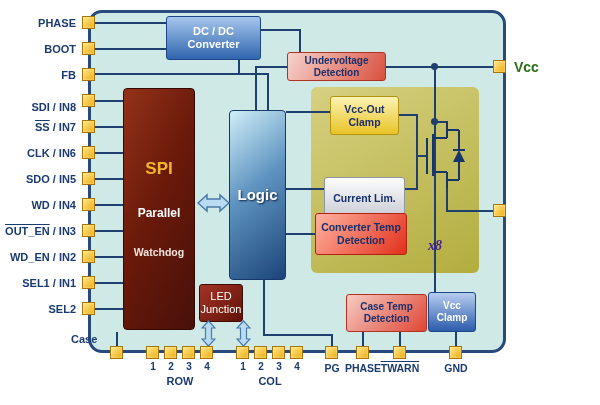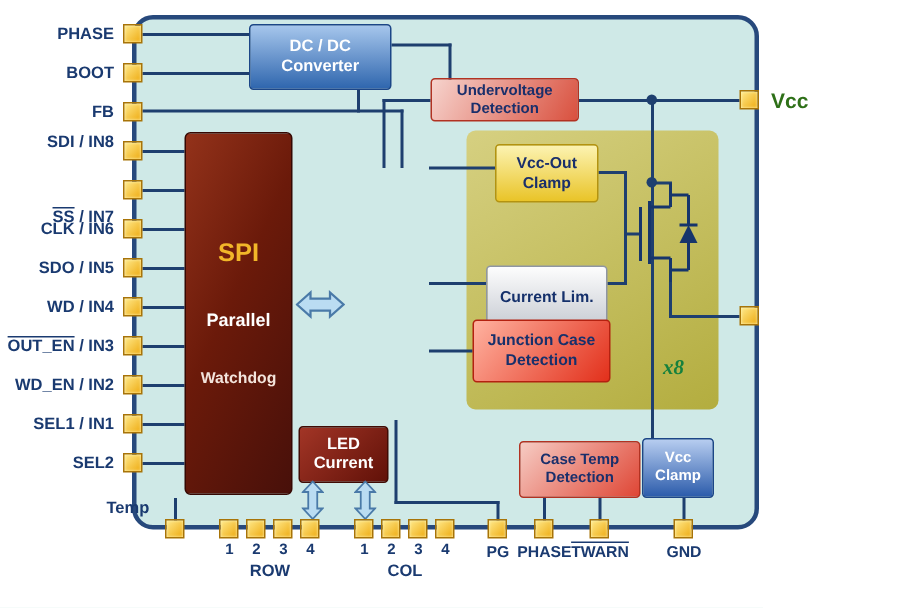--- a/index.html
+++ b/index.html
@@ -18,22 +18,22 @@
   .blk{position:absolute;display:flex;flex-direction:column;align-items:center;
        justify-content:center;text-align:center;box-sizing:border-box;
        border-radius:3px;z-index:4;line-height:1.2;}
   .lbl{position:absolute;color:#1a3a70;font-weight:bold;white-space:nowrap;z-index:5;}
   .left-lbl{font-size:11px;right:524px;transform:translateY(-50%);text-align:center;}
   .num{font-size:10px;width:12px;text-align:center;}
   .bsig{font-size:10.5px;text-align:center;}
   .bar{text-decoration:overline;}
   .vcc-lbl{left:514px;top:67px;transform:translateY(-50%);font-size:14px;color:#2e7018;}
   .out-lbl{left:514px;top:211px;transform:translateY(-50%);font-size:13px;color:#4f6418;}
-  .x8{position:absolute;left:442px;top:238px;z-index:4;
-      font:italic bold 14px "Liberation Serif",serif;color:#15803d;}
+  .x8{position:absolute;left:428px;top:238px;z-index:4;
+      font:italic bold 14px "Liberation Serif",serif;color:#4c1d95;}
   svg{position:absolute;z-index:5;}
 </style>
 </head>
 <body>
 
 <div id="stage">
 
   <div id="chip"></div>
   <div id="olive"></div>
 
@@ -81,45 +81,48 @@
     <span>DC / DC</span>
     <span>Converter</span>
   </div>
 
   <div class="blk" style="left:123px;top:88px;width:72px;height:242px;background:linear-gradient(115deg,#93321a 0%,#6b1a0a 45%,#48100a 100%);border:1px solid #350803;border-radius:4px;gap:26px;">
     <span style="color:#f2b729;font-size:17px;font-weight:bold;">SPI</span>
     <span style="color:#ffffff;font-size:12px;font-weight:bold;">Parallel</span>
     <span style="color:#f3e4dc;font-size:10.5px;font-weight:bold;">Watchdog</span>
   </div>
 
+  <div class="blk" style="left:229px;top:110px;width:57px;height:170px;background:linear-gradient(140deg,#cfeef8 0%,#5e93c0 45%,#1b4478 100%);border:1px solid #143a6b;border-radius:4px;">
+    <span style="color:#fff;font-size:15px;font-weight:bold;text-shadow:1px 1px 2px #0a2040;">Logic</span>
+  </div>
 
   <div class="blk" style="left:287px;top:52px;width:99px;height:29px;background:linear-gradient(120deg,#f6d3cd,#d9503e);border:1px solid #b23222;color:#1a2f6b;font-size:10px;font-weight:bold;">
     <span>Undervoltage</span>
     <span>Detection</span>
   </div>
 
   <div class="blk" style="left:330px;top:96px;width:69px;height:39px;background:linear-gradient(180deg,#fcf3b2,#e9c428);border:1px solid #b39310;color:#1a2f6b;font-size:10.5px;font-weight:bold;">
     <span>Vcc-Out</span>
     <span>Clamp</span>
   </div>
 
   <div class="blk" style="left:324px;top:177px;width:81px;height:43px;background:linear-gradient(180deg,#fdfdfd,#c6cad2);border:1px solid #8f96a3;color:#15306b;font-size:10.5px;font-weight:bold;">
     <span>Current Lim.</span>
   </div>
 
   <div class="blk" style="left:315px;top:213px;width:92px;height:42px;background:linear-gradient(130deg,#ffb2a0,#e2301b);border:1px solid #b42110;color:#17306b;font-size:10.5px;font-weight:bold;">
-    <span>Junction Case</span>
+    <span>Converter Temp</span>
     <span>Detection</span>
   </div>
 
   <span class="x8">x8</span>
 
-  <div class="blk" style="left:199px;top:284px;width:60px;height:38px;background:linear-gradient(135deg,#a23526,#611108);border:1px solid #400b04;color:#fff;font-size:11px;font-weight:bold;">
+  <div class="blk" style="left:199px;top:284px;width:44px;height:38px;background:linear-gradient(135deg,#a23526,#611108);border:1px solid #400b04;color:#fff;font-size:11px;font-weight:normal;">
     <span>LED</span>
-    <span>Current</span>
+    <span>Junction</span>
   </div>
 
   <div class="blk" style="left:346px;top:294px;width:81px;height:38px;background:linear-gradient(135deg,#f6ccc4,#df4635);border:1px solid #b23222;color:#1a2f6b;font-size:10px;font-weight:bold;">
     <span>Case Temp</span>
     <span>Detection</span>
   </div>
 
   <div class="blk" style="left:428px;top:292px;width:48px;height:40px;background:linear-gradient(180deg,#b7cdf0,#2c5cab);border:1px solid #1c4687;color:#fff;font-size:10px;font-weight:bold;">
     <span>Vcc</span>
     <span>Clamp</span>
@@ -150,22 +153,22 @@
   <div class="pin" style="left:82px;top:172px"></div>
   <div class="pin" style="left:82px;top:198px"></div>
   <div class="pin" style="left:82px;top:224px"></div>
   <div class="pin" style="left:82px;top:250px"></div>
   <div class="pin" style="left:82px;top:276px"></div>
   <div class="pin" style="left:82px;top:302px"></div>
 
   <div class="lbl left-lbl" style="top:23px"><span class="bar"></span><span>PHASE</span></div>
   <div class="lbl left-lbl" style="top:49px"><span class="bar"></span><span>BOOT</span></div>
   <div class="lbl left-lbl" style="top:75px"><span class="bar"></span><span>FB</span></div>
-  <div class="lbl left-lbl" style="top:95px"><span class="bar"></span><span>SDI / IN8</span></div>
-  <div class="lbl left-lbl" style="top:145px"><span class="bar">SS</span><span> / IN7</span></div>
+  <div class="lbl left-lbl" style="top:107px"><span class="bar"></span><span>SDI / IN8</span></div>
+  <div class="lbl left-lbl" style="top:127px"><span class="bar">SS</span><span> / IN7</span></div>
   <div class="lbl left-lbl" style="top:153px"><span class="bar"></span><span>CLK / IN6</span></div>
   <div class="lbl left-lbl" style="top:179px"><span class="bar"></span><span>SDO / IN5</span></div>
   <div class="lbl left-lbl" style="top:205px"><span class="bar"></span><span>WD / IN4</span></div>
   <div class="lbl left-lbl" style="top:231px"><span class="bar">OUT_EN</span><span> / IN3</span></div>
   <div class="lbl left-lbl" style="top:257px"><span class="bar"></span><span>WD_EN / IN2</span></div>
   <div class="lbl left-lbl" style="top:283px"><span class="bar"></span><span>SEL1 / IN1</span></div>
   <div class="lbl left-lbl" style="top:309px"><span class="bar"></span><span>SEL2</span></div>
 
   <div class="pin" style="left:493px;top:60px"></div>
   <div class="pin" style="left:493px;top:204px"></div>
@@ -178,21 +181,21 @@
   <div class="pin" style="left:200px;top:346px"></div>
   <div class="pin" style="left:236px;top:346px"></div>
   <div class="pin" style="left:254px;top:346px"></div>
   <div class="pin" style="left:272px;top:346px"></div>
   <div class="pin" style="left:290px;top:346px"></div>
   <div class="pin" style="left:325px;top:346px"></div>
   <div class="pin" style="left:356px;top:346px"></div>
   <div class="pin" style="left:393px;top:346px"></div>
   <div class="pin" style="left:449px;top:346px"></div>
 
-  <div class="lbl" style="left:71px;top:333px;font-size:11px">Temp</div>
+  <div class="lbl" style="left:71px;top:333px;font-size:11px">Case</div>
 
   <div class="lbl num" style="left:147px;top:361px">1</div>
   <div class="lbl num" style="left:165px;top:361px">2</div>
   <div class="lbl num" style="left:183px;top:361px">3</div>
   <div class="lbl num" style="left:201px;top:361px">4</div>
   <div class="lbl num" style="left:237px;top:361px">1</div>
   <div class="lbl num" style="left:255px;top:361px">2</div>
   <div class="lbl num" style="left:273px;top:361px">3</div>
   <div class="lbl num" style="left:291px;top:361px">4</div>
 

